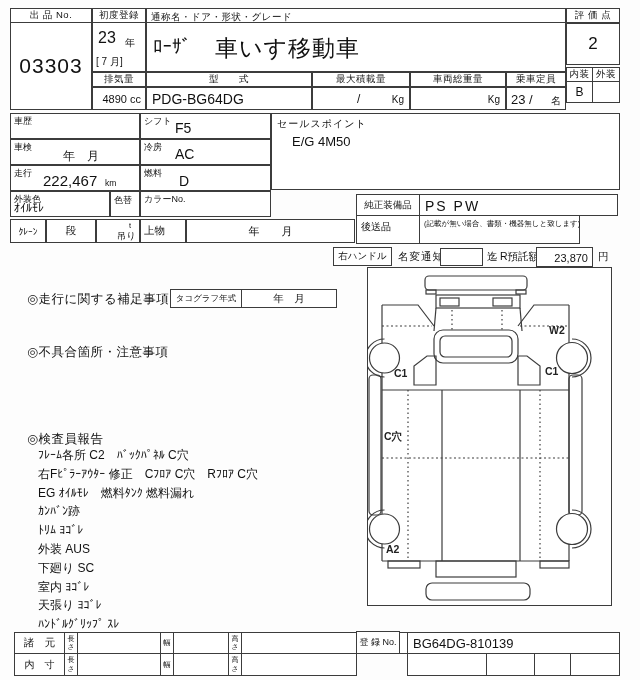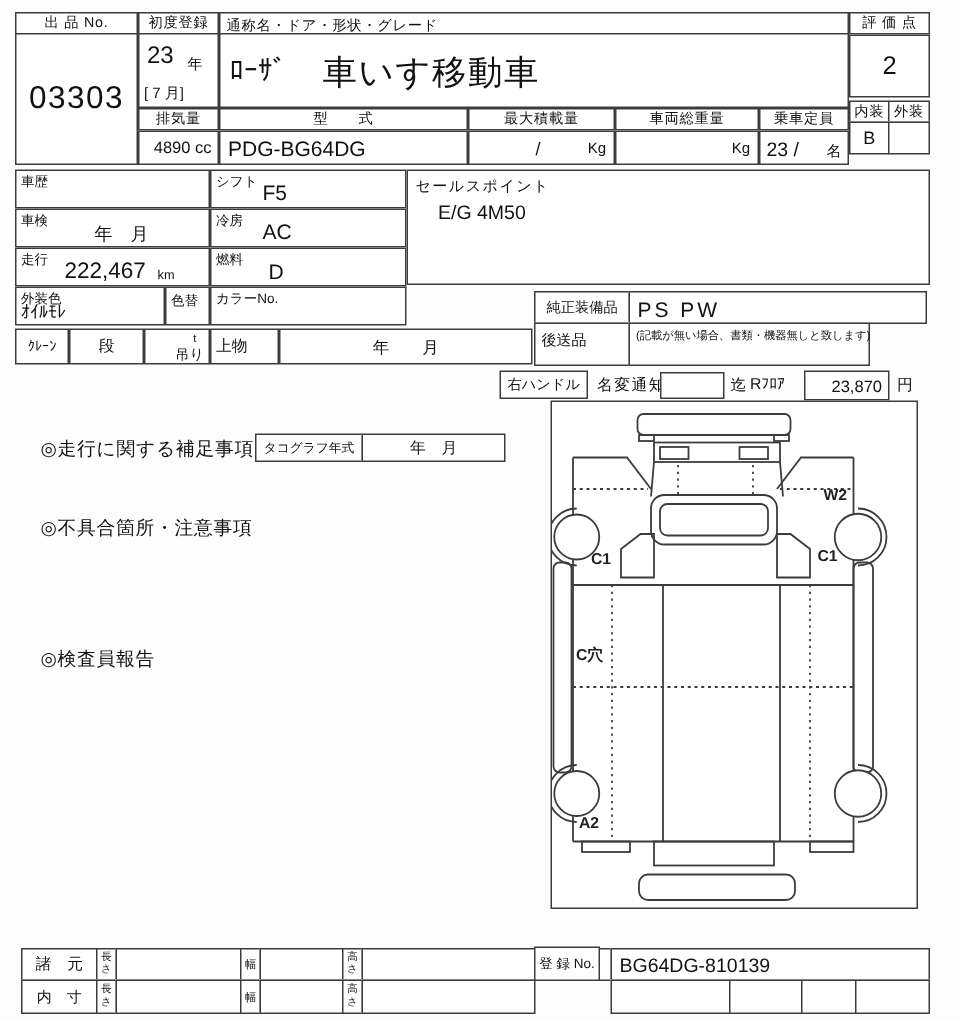--- a/index.html
+++ b/index.html
@@ -137,33 +137,45 @@
     <span class="abs" style="left:4px;top:4px;font-size:10px;">後送品</span>
   </div>
   <div class="cell" style="left:419px;top:215px;width:161px;height:29px;">
     <span class="abs" style="left:4px;top:3px;font-size:7.5px;">(記載が無い場合、書類・機器無しと致します)</span>
   </div>
 
   <div class="cell c" style="left:333px;top:247px;width:59px;height:19px;font-size:9.5px;">右ハンドル</div>
   <span class="abs" style="left:398px;top:250px;font-size:10.5px;letter-spacing:1px;">名変通知</span>
   <div class="cell" style="left:440px;top:248px;width:43px;height:18px;"></div>
   <span class="abs" style="left:487px;top:250px;font-size:10.5px;">迄</span>
-  <span class="abs" style="left:500px;top:250px;font-size:10.5px;">Rﾌﾛｱ</span>
+  <span class="abs" style="left:500px;top:250px;font-size:10.5px;">R預託額</span>
   <div class="cell" style="left:536px;top:247px;width:57px;height:20px;">
     <span class="abs" style="right:4px;top:4px;font-size:11px;">23,870</span>
   </div>
   <span class="abs" style="left:598px;top:250px;font-size:10.5px;">円</span>
 
   <span class="title" style="left:27px;top:291px;">◎走行に関する補足事項</span>
   <div class="cell c" style="left:170px;top:289px;width:72px;height:19px;font-size:8.5px;">タコグラフ年式</div>
   <div class="cell c" style="left:241px;top:289px;width:96px;height:19px;font-size:10.5px;">年　月</div>
 
   <span class="title" style="left:27px;top:344px;">◎不具合箇所・注意事項</span>
 
   <span class="title" style="left:27px;top:431px;">◎検査員報告</span>
+  <div class="abs" style="left:38px;top:446px;">
+    <div class="rline">ﾌﾚｰﾑ各所 C2　ﾊﾞｯｸﾊﾟﾈﾙ C穴</div>
+    <div class="rline">右Fﾋﾟﾗｰｱｳﾀｰ 修正　Cﾌﾛｱ C穴　Rﾌﾛｱ C穴</div>
+    <div class="rline">EG ｵｲﾙﾓﾚ　燃料ﾀﾝｸ 燃料漏れ</div>
+    <div class="rline">ｶﾝﾊﾞﾝ跡</div>
+    <div class="rline">ﾄﾘﾑ ﾖｺﾞﾚ</div>
+    <div class="rline">外装 AUS</div>
+    <div class="rline">下廻り SC</div>
+    <div class="rline">室内 ﾖｺﾞﾚ</div>
+    <div class="rline">天張り ﾖｺﾞﾚ</div>
+    <div class="rline">ﾊﾝﾄﾞﾙｸﾞﾘｯﾌﾟ ｽﾚ</div>
+  </div>
 
   <div class="cell" style="left:367px;top:267px;width:245px;height:339px;">
     <svg width="243" height="337" viewBox="0 0 243 337">
       <g stroke="#3c3c3c" fill="none" stroke-width="1.2">
         <g>
           <rect x="57" y="8" width="102" height="14" rx="4"></rect>
           <rect x="58" y="22" width="10" height="4"></rect>
           <rect x="148" y="22" width="10" height="4"></rect>
         </g>
         <g>

